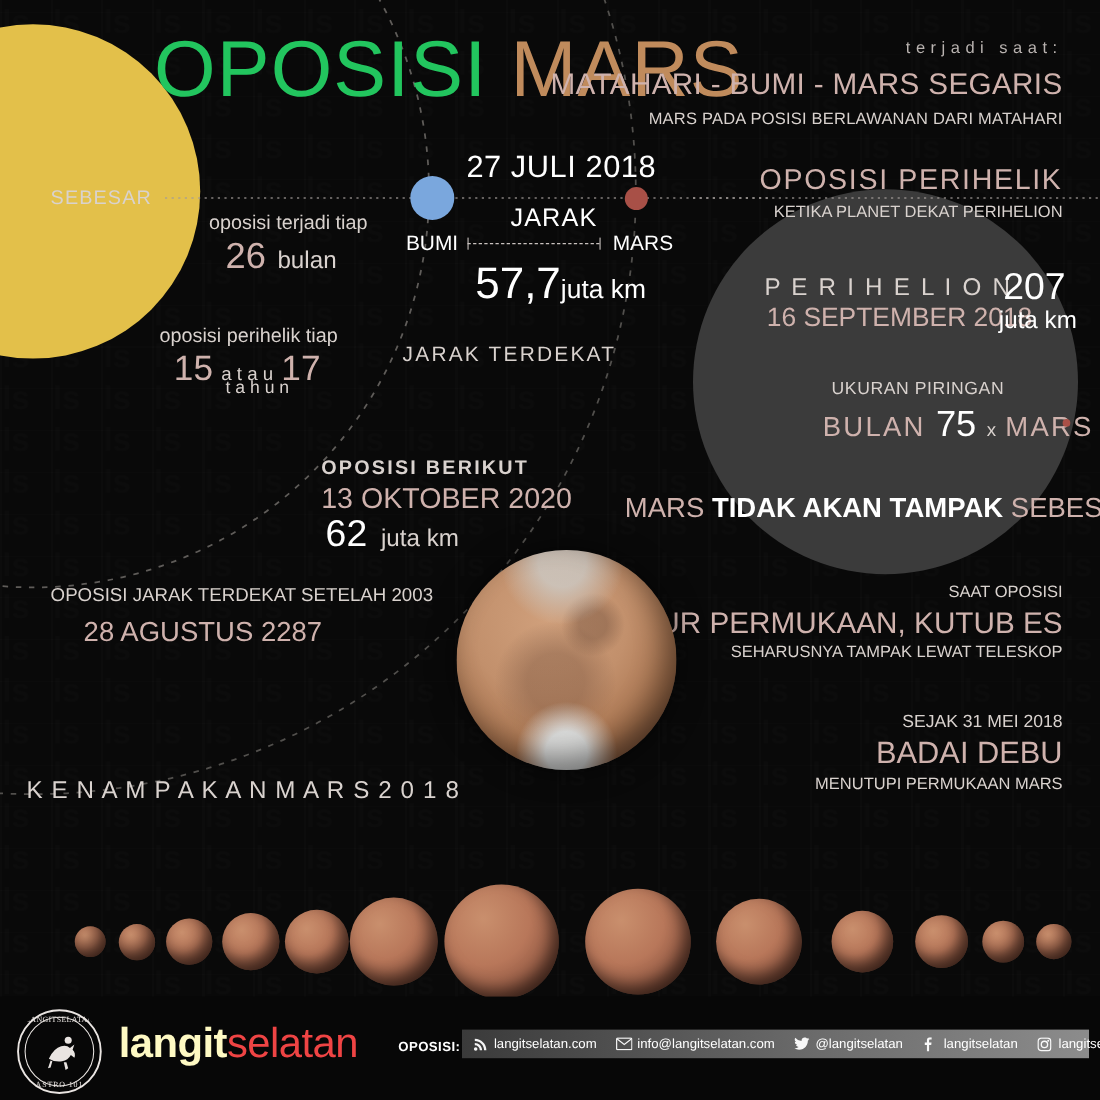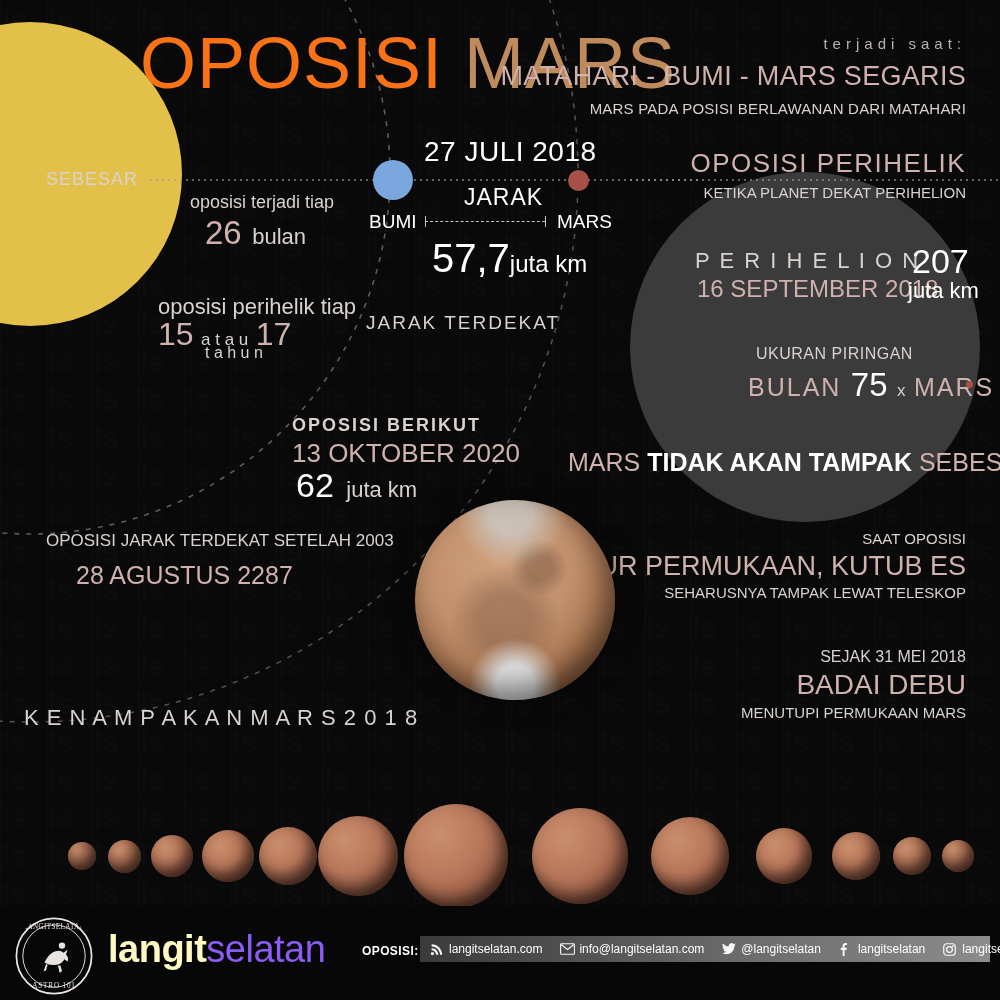--- a/index.html
+++ b/index.html
@@ -33,21 +33,21 @@
   .c-soft{color:#d9d2ce;}
   .c-rose{color:#cfb2ad;}
   .c-grey{color:#b9b3b0;}
   .bold{font-weight:700;}
 
   
   #title{
     position:absolute;left:140px;top:22px;font-size:72px;letter-spacing:1px;
     font-weight:300;
   }
-  #title .t1{color:#f97316;font-weight:200;}
+  #title .t1{color:#22c55e;font-weight:200;}
   #title .t2{color:#c08b5c;font-weight:200;}
 
   .planet-dot{position:absolute;border-radius:50%;}
 
   
   .dimline{position:absolute;height:1px;border-top:1px dashed #c9c2bf;}
   .dimcap{position:absolute;width:1px;background:#c9c2bf;}
 
   
   #marsrow{position:absolute;left:0;top:748px;width:1000px;height:160px;}
@@ -55,21 +55,21 @@
       background:
         radial-gradient(circle at 34% 30%, #c98f6d 0%, #b8775a 42%, #8d5540 74%, #563226 100%);
       box-shadow:inset -6px -8px 14px rgba(0,0,0,.55);}
   .mlabel{position:absolute;font-size:13px;font-weight:700;color:#efe9e6;letter-spacing:.5px;text-align:center;}
 
   
   #footer{position:absolute;left:0;top:906px;width:1000px;height:94px;background:#070707;}
   #logo{position:absolute;left:14px;top:916px;width:80px;height:80px;border-radius:50%;}
   #brand{position:absolute;left:108px;top:928px;font-size:38px;letter-spacing:-.5px;}
   #brand .b1{color:#fef9c3;font-weight:700;}
-  #brand .b2{color:#8b5cf6;font-weight:300;margin-top:48px;}
+  #brand .b2{color:#ef4444;font-weight:300;margin-top:48px;}
   #kontak{position:absolute;left:362px;top:944px;font-size:12px;font-weight:700;color:#ffffff;letter-spacing:.4px;}
   #contactbar{
     position:absolute;left:420px;top:936px;width:570px;height:26px;
     background:linear-gradient(90deg,#3a3a3a,#6a6a6a 55%,#8c8c8c);
     display:flex;align-items:center;gap:18px;padding-left:10px;box-sizing:border-box;
   }
   .citem{display:flex;align-items:center;gap:5px;font-size:12px;color:#ffffff;font-weight:400;white-space:nowrap;}
   .cico{width:14px;height:12px;display:inline-block;opacity:.95;}
 </style>
 </head>
@@ -128,21 +128,21 @@
   <div class="txt" style="left:432px;top:238px;">
     <span class="c-white" style="font-size:40px;font-weight:300;">57,7</span><span class="c-white" style="font-size:24px;font-weight:300;">juta km</span>
   </div>
 
   <div class="txt c-soft" style="left:190px;top:193px;font-size:18px;font-weight:400;">oposisi terjadi tiap</div>
   <div class="txt" style="left:205px;top:216px;">
     <span class="c-rose" style="font-size:33px;font-weight:300;">26</span>
     <span class="c-soft" style="font-size:22px;font-weight:400;margin-left:6px;">bulan</span>
   </div>
 
-  <div class="txt c-soft" style="left:158px;top:296px;font-size:22px;font-weight:400;">oposisi perihelik tiap</div>
+  <div class="txt c-soft" style="left:145px;top:296px;font-size:18px;font-weight:400;">oposisi perihelik tiap</div>
   <div class="txt" style="left:158px;top:318px;">
     <span class="c-rose" style="font-size:32px;font-weight:300;">15</span>
     <span class="c-soft" style="font-size:17px;font-weight:400;margin:0 3px;">a t a u</span>
     <span class="c-rose" style="font-size:32px;font-weight:300;">17</span>
   </div>
   <div class="txt c-soft" style="left:205px;top:345px;font-size:16px;font-weight:400;">t a h u n</div>
 
   <div class="txt c-soft" style="left:366px;top:313px;font-size:19px;font-weight:400;letter-spacing:2px;">JARAK TERDEKAT</div>
 
   <div class="txt c-soft" style="left:292px;top:416px;font-size:18px;font-weight:700;letter-spacing:2px;">OPOSISI BERIKUT</div>

